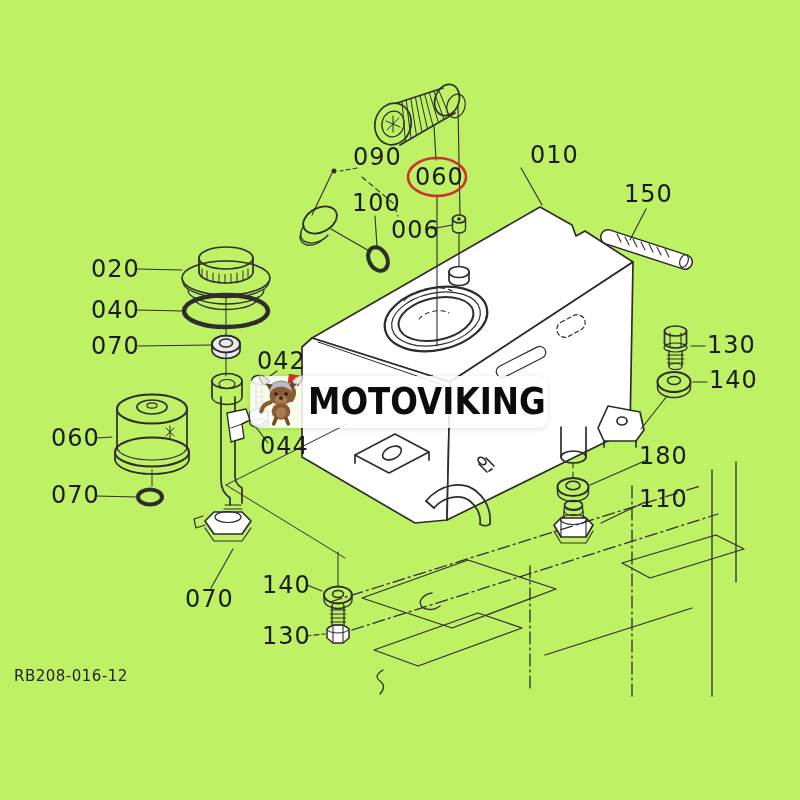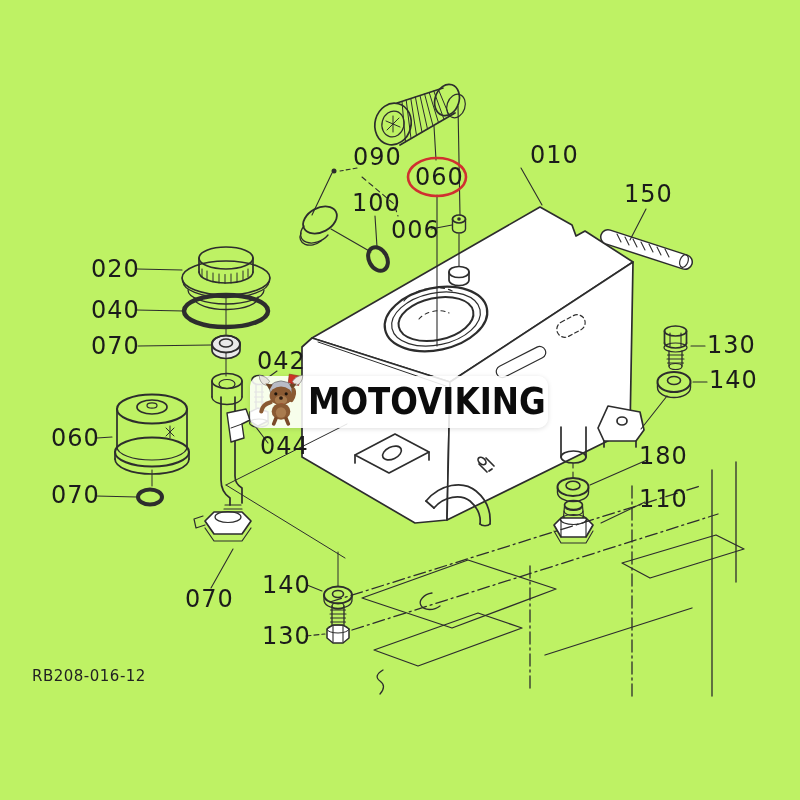--- a/index.html
+++ b/index.html
@@ -2,21 +2,21 @@
 <html><head>
 <meta charset="utf-8">
 <style>
   html,body{margin:0;padding:0;background:#fff;}
   .canvas{position:relative;width:800px;height:800px;background:#bef264;overflow:hidden;
           font-family:"DejaVu Sans","Liberation Sans",sans-serif;}
   .art{position:absolute;left:0;top:0;}
   .callout{position:absolute;font-size:24px;color:#1b1b1b;letter-spacing:1px;
            line-height:28px;white-space:nowrap;}
   .doc-code{position:absolute;left:14px;top:667px;font-size:15px;color:#222;
-            letter-spacing:.5px;margin-left:18px;}
+            letter-spacing:.5px;}
   .wm-bar{position:absolute;left:250px;top:376px;width:298px;height:52px;
           background:rgba(255,255,255,.87);border-radius:10px;
           box-shadow:0 1px 5px rgba(0,0,0,.13);}
   .wm-text{position:absolute;left:308px;top:376px;height:52px;line-height:52px;
            font-weight:bold;font-size:37px;color:#0c0c0c;
            transform:scaleX(.88);transform-origin:left center;}
   .wm-mascot{position:absolute;left:258px;top:370px;width:46px;height:56px;}
 </style>
 </head>
 <body>

